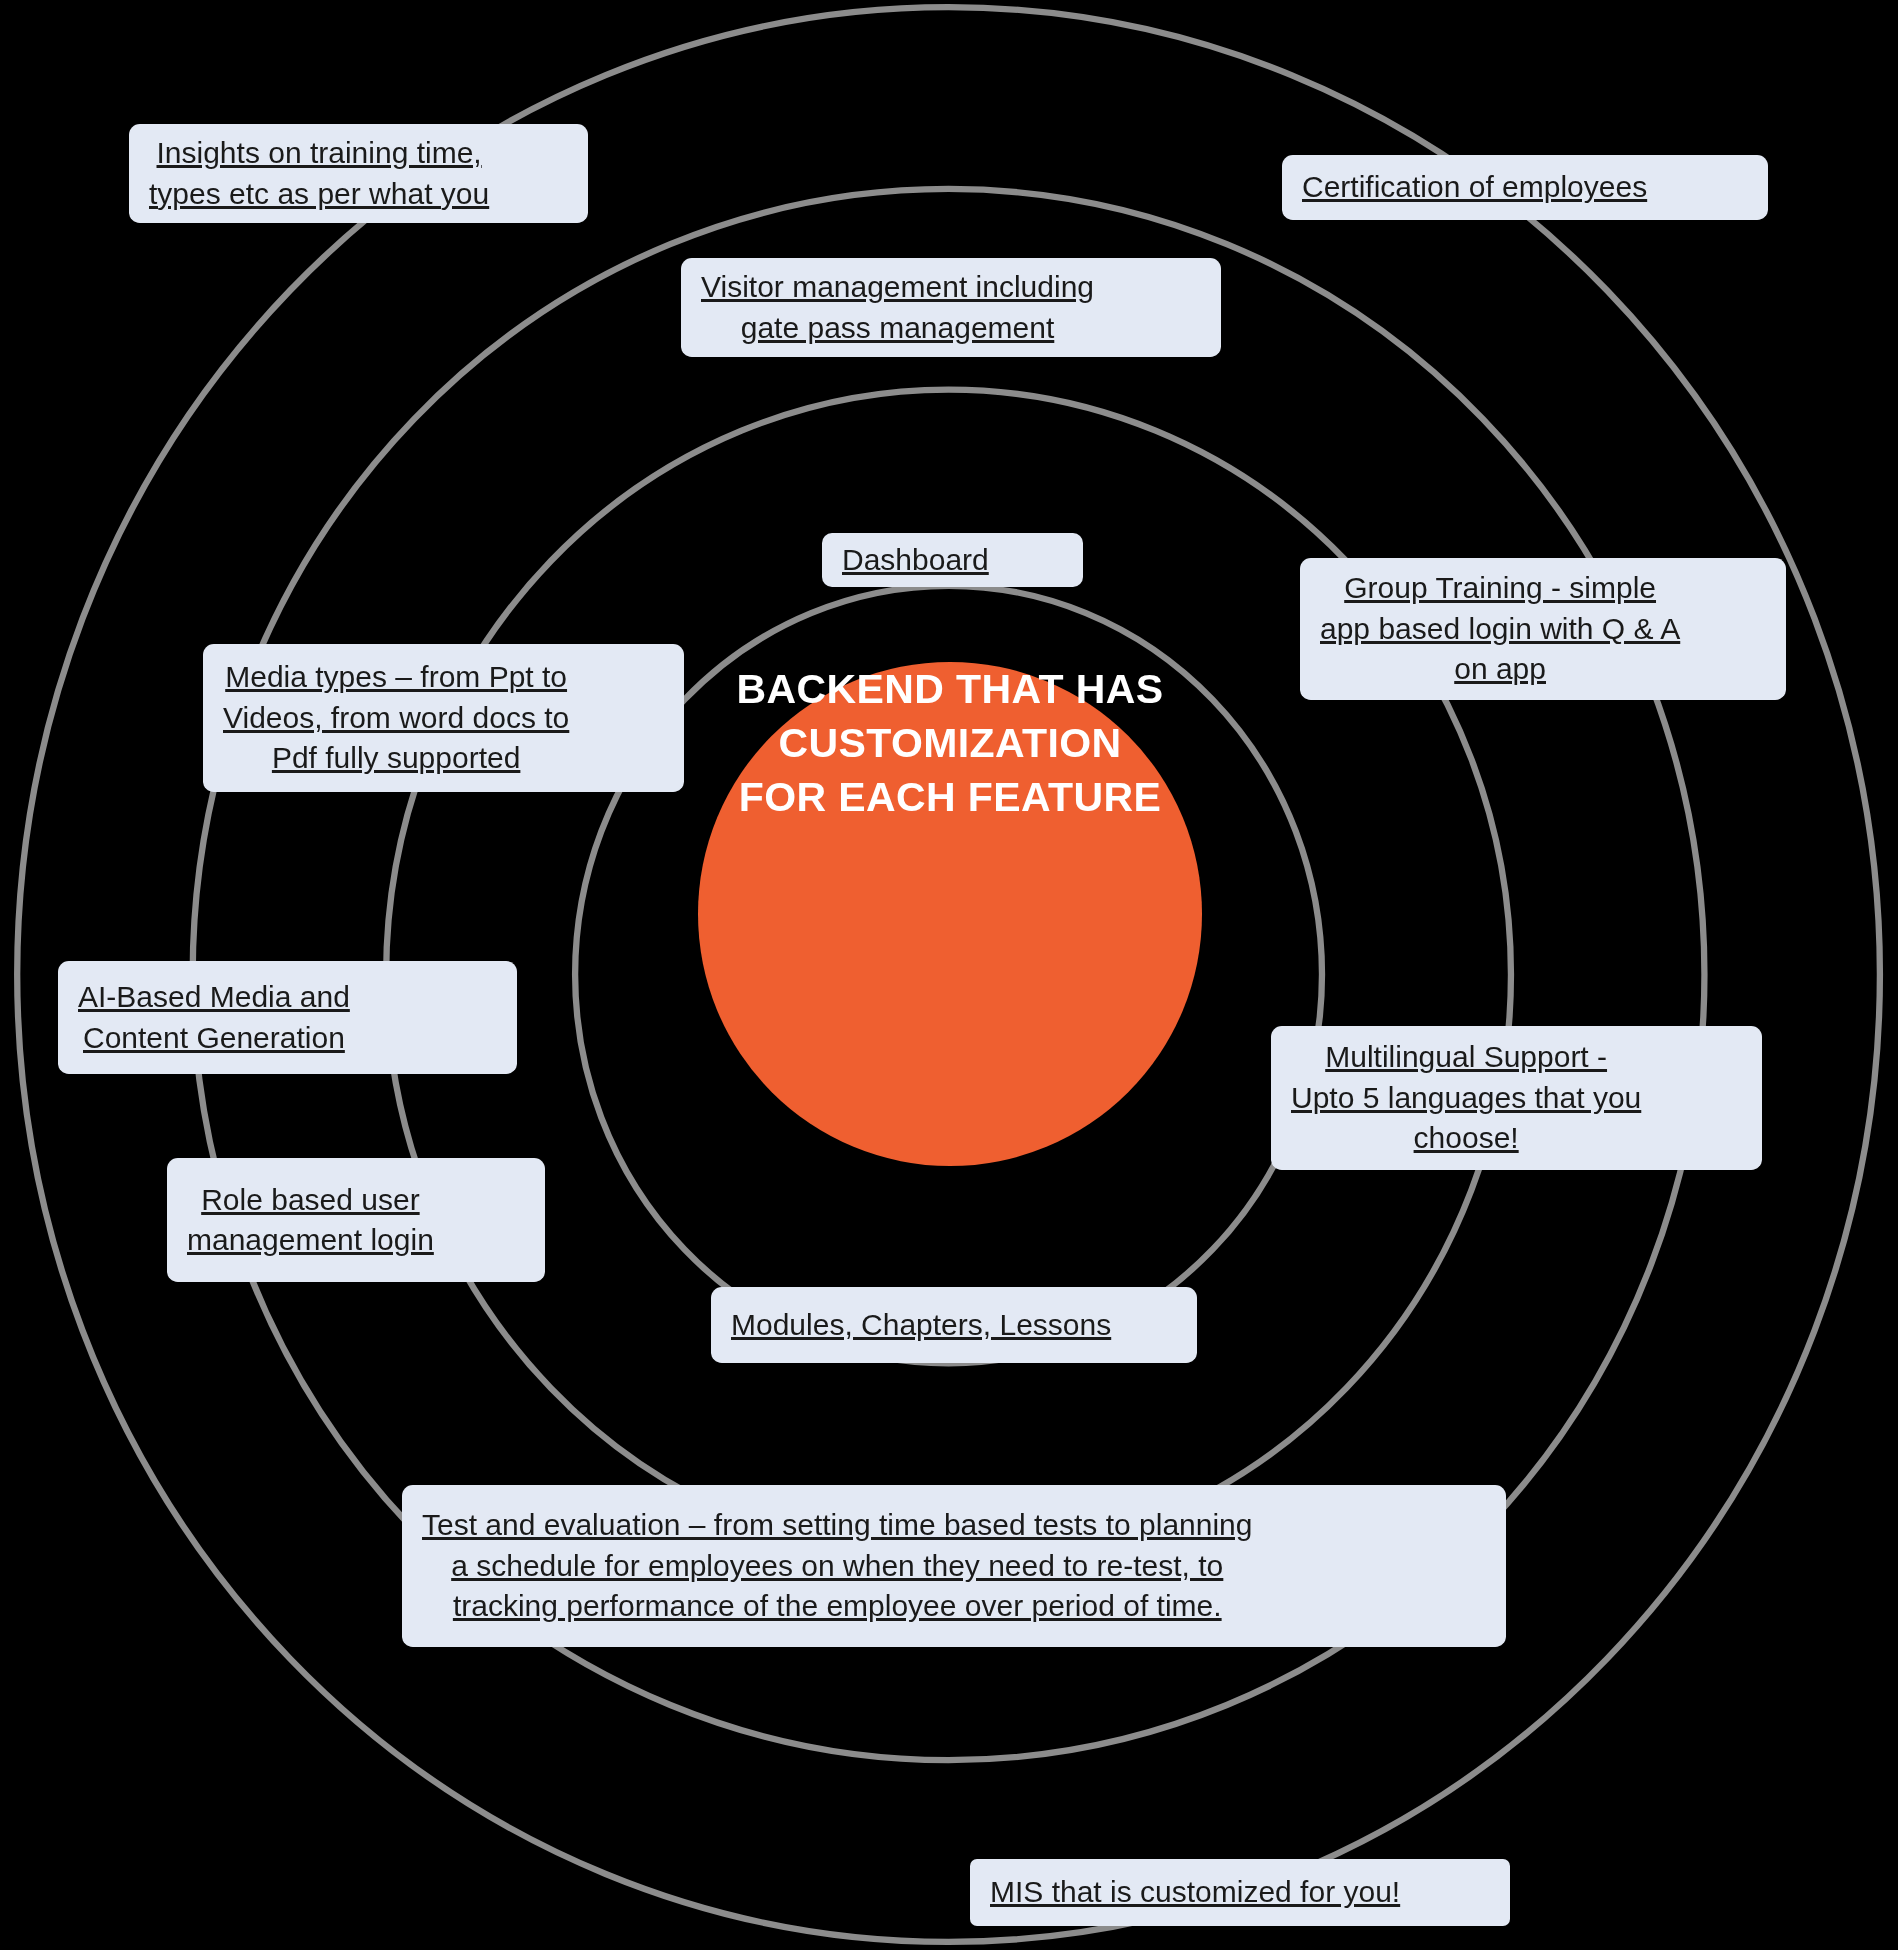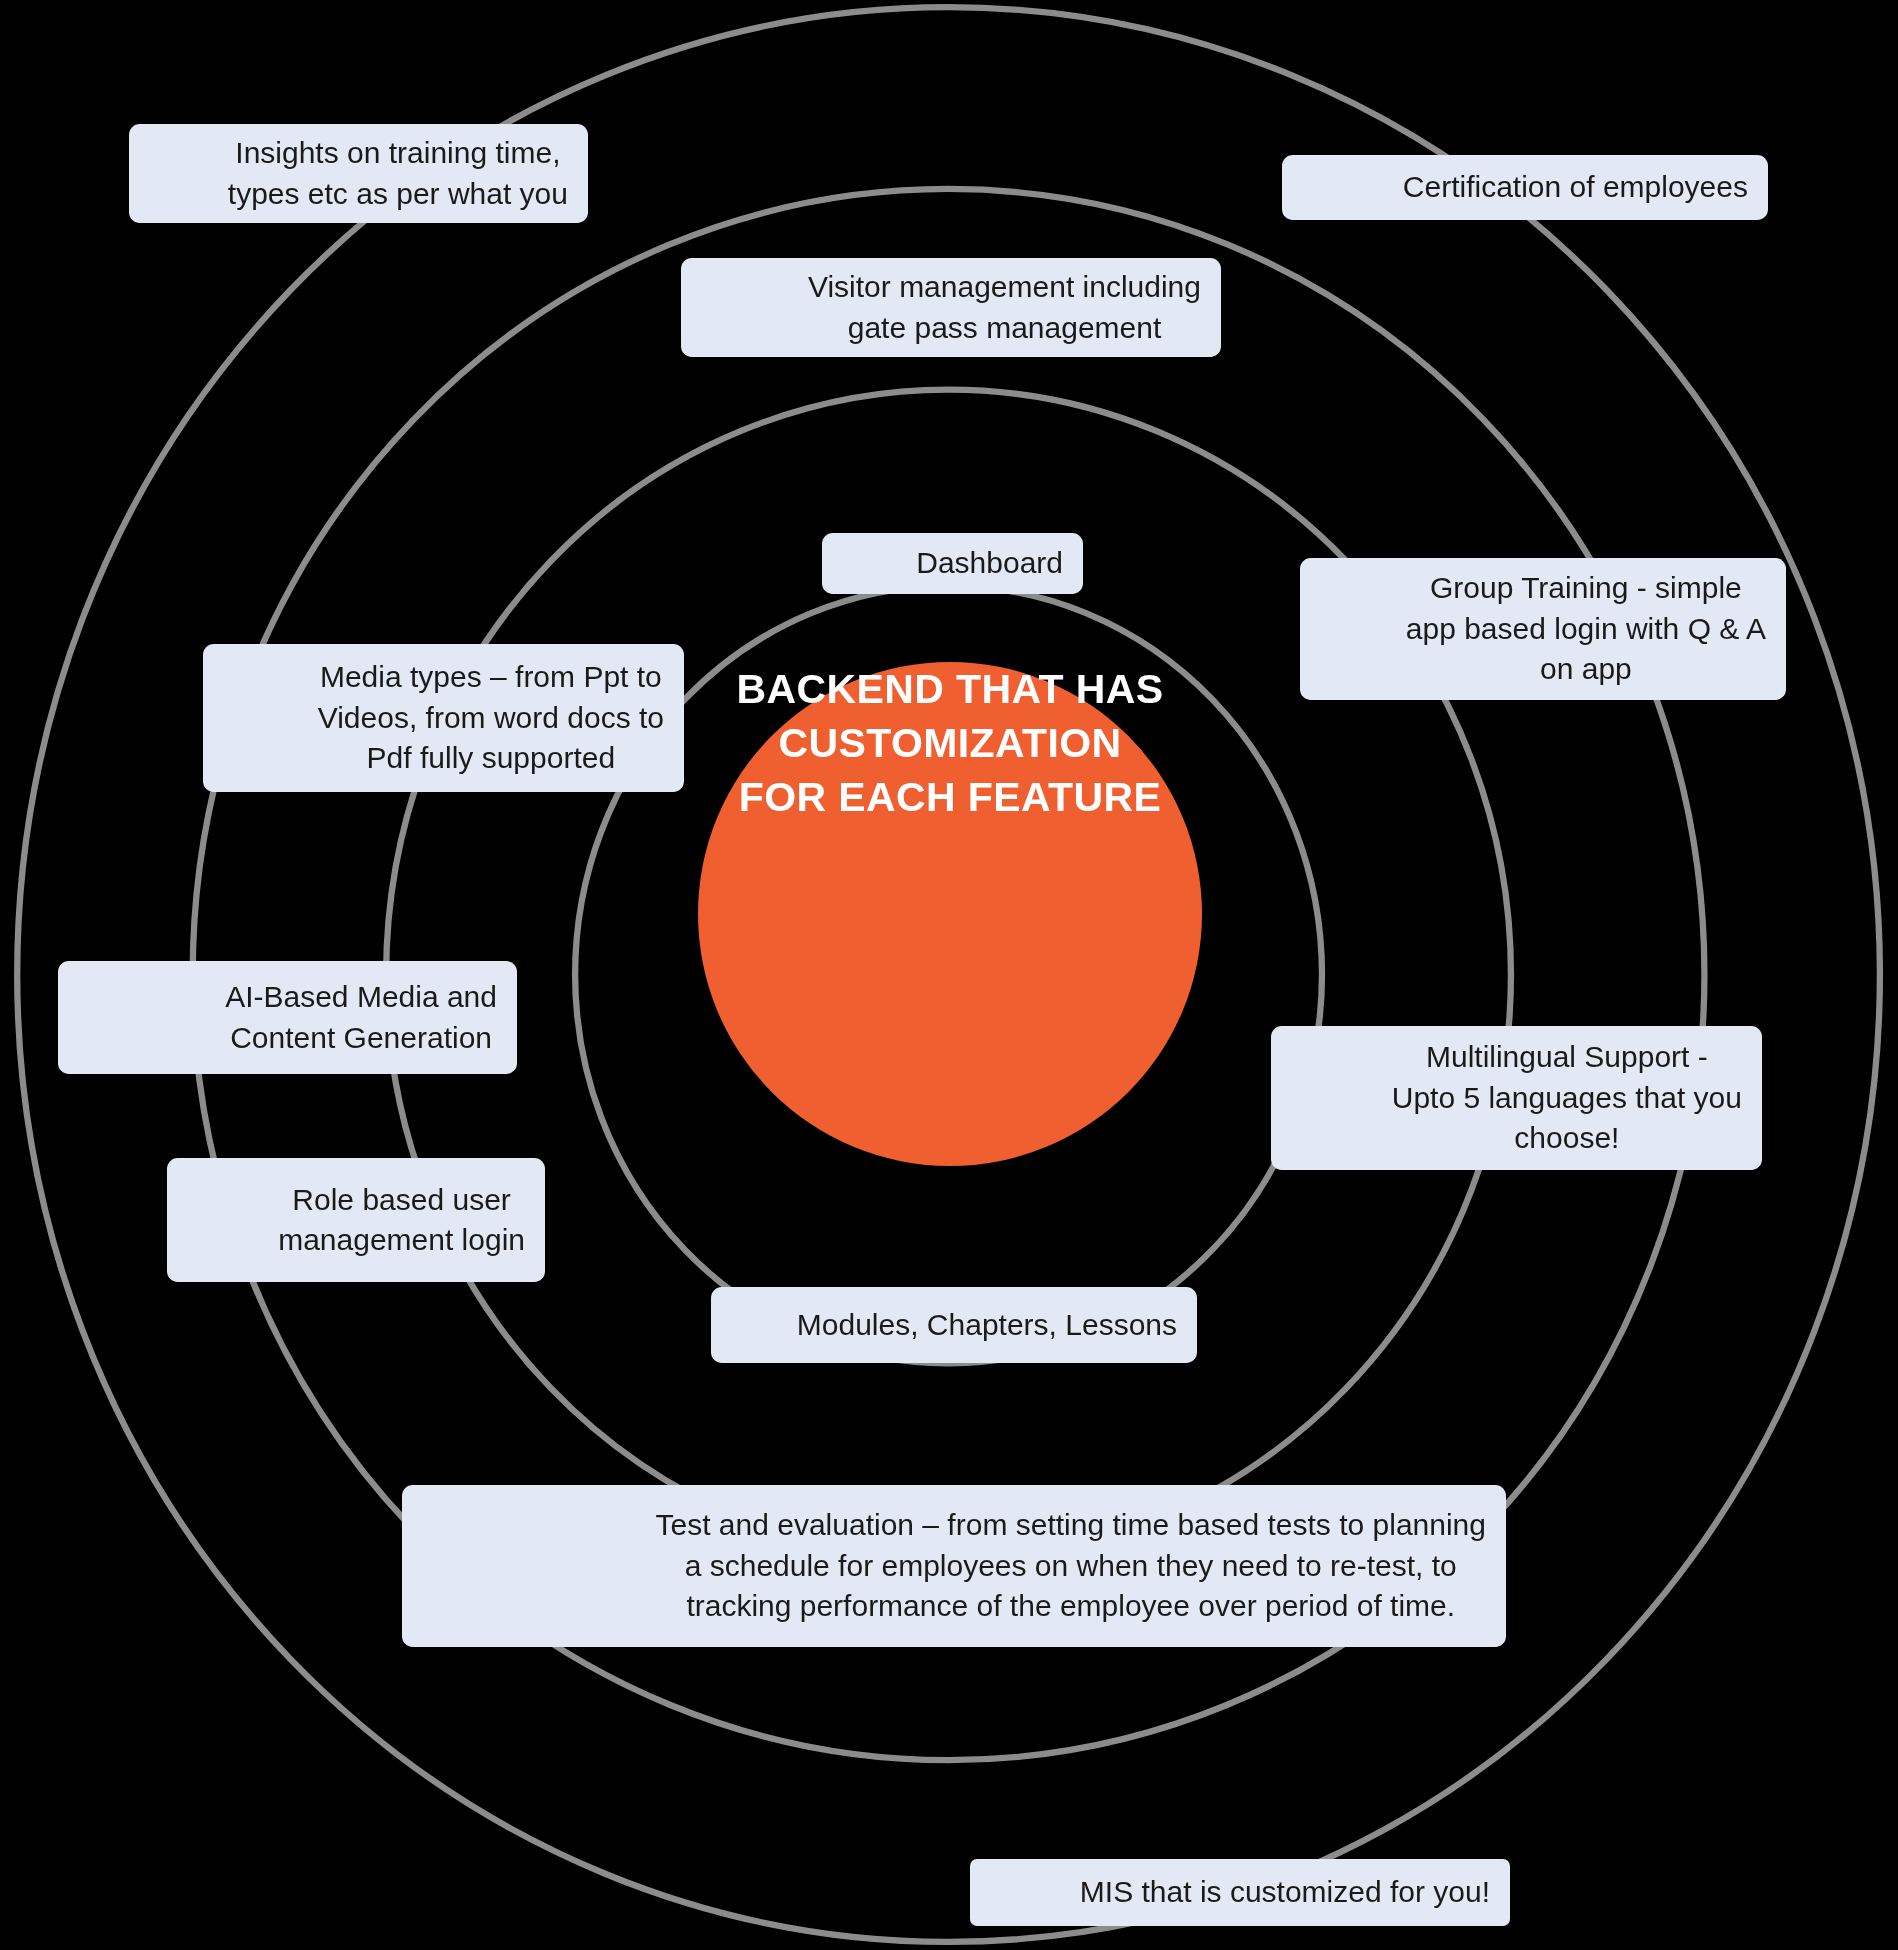--- a/index.html
+++ b/index.html
@@ -46,26 +46,27 @@
     padding: 0 36px;
   }
   .chip {
     position: absolute;
     background: #e3e9f4;
     color: #1a1a1a;
     border-radius: 10.8px;
     box-sizing: border-box;
     display: flex;
     align-items: center;
-    justify-content: flex-end;
+    justify-content: flex-start;
     text-align: center;
     padding: 12.6px 20px;
     font-size: 30px;
     line-height: 1.35;
     white-space: pre-line;
+    text-decoration: underline;
   }
 </style>
 </head>
 <body>
 
 <div id="stage">
 
   <svg class="rings" viewBox="0 0 2109 2167">
     <ellipse cx="1054" cy="1083" rx="1035" ry="1075" fill="none" stroke="#8c8c8c" stroke-width="7"></ellipse>
     <ellipse cx="1054" cy="1083" rx="840" ry="873" fill="none" stroke="#8c8c8c" stroke-width="7"></ellipse>
@@ -88,21 +89,21 @@
 
   <div class="chip" style="left:1282px; top:155px; width:486px; height:65px;">
     <span>Certification of employees</span>
   </div>
 
   <div class="chip" style="left:681px; top:258px; width:540px; height:99px;">
     <span>Visitor management including
 gate pass management</span>
   </div>
 
-  <div class="chip" style="left:822px; top:533px; width:261px; height:61px;">
+  <div class="chip" style="left:822px; top:533px; width:261px; height:54px;border-radius:10px;">
     <span>Dashboard</span>
   </div>
 
   <div class="chip" style="left:1300px; top:558px; width:486px; height:142px;">
     <span>Group Training - simple
 app based login with Q &amp; A
 on app</span>
   </div>
 
   <div class="chip" style="left:203px; top:644px; width:481px; height:148px;">

